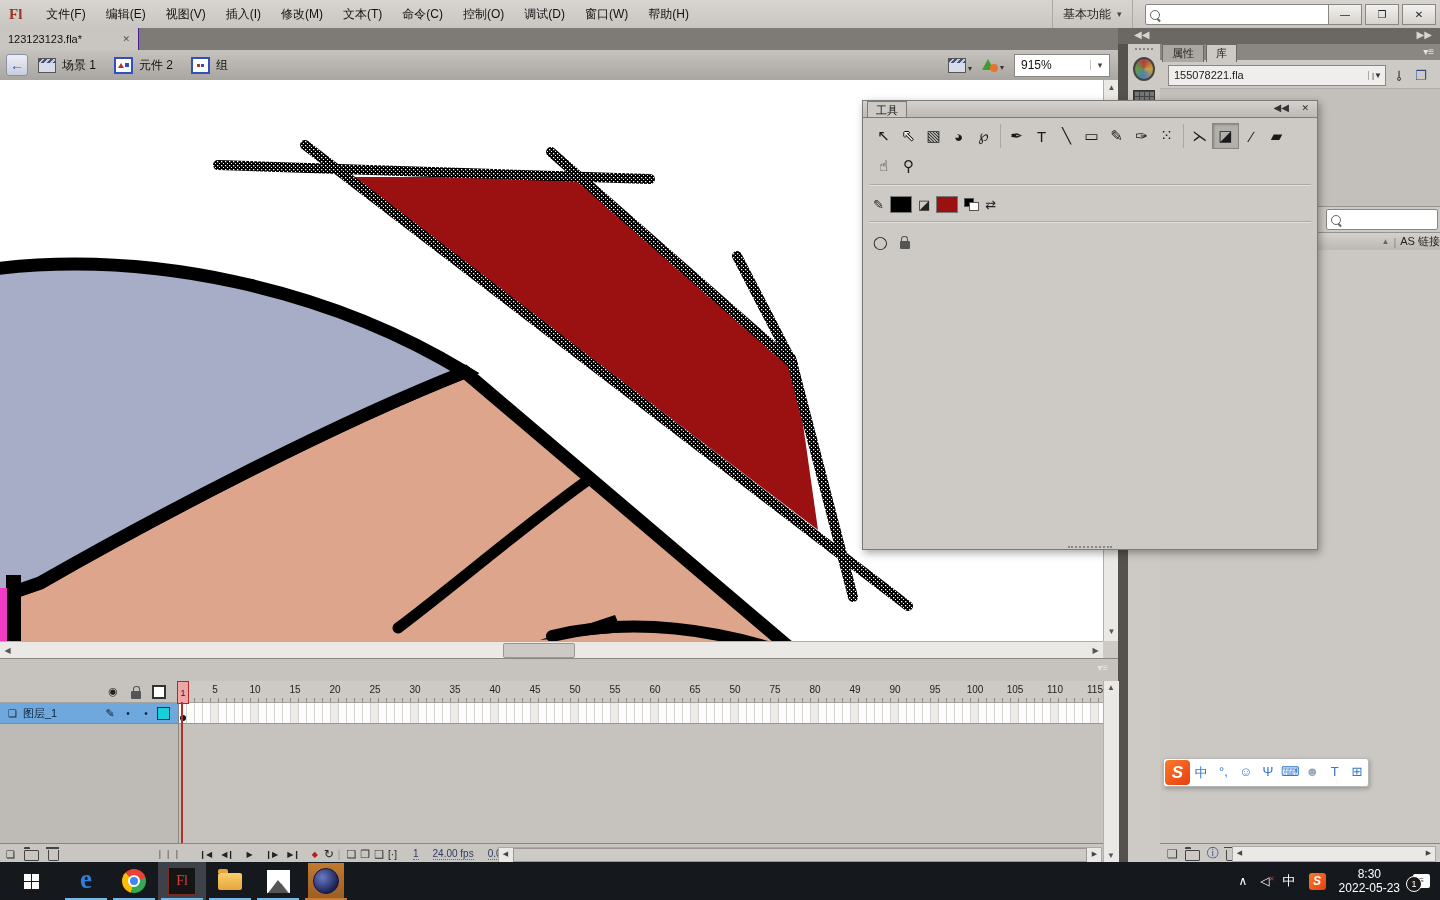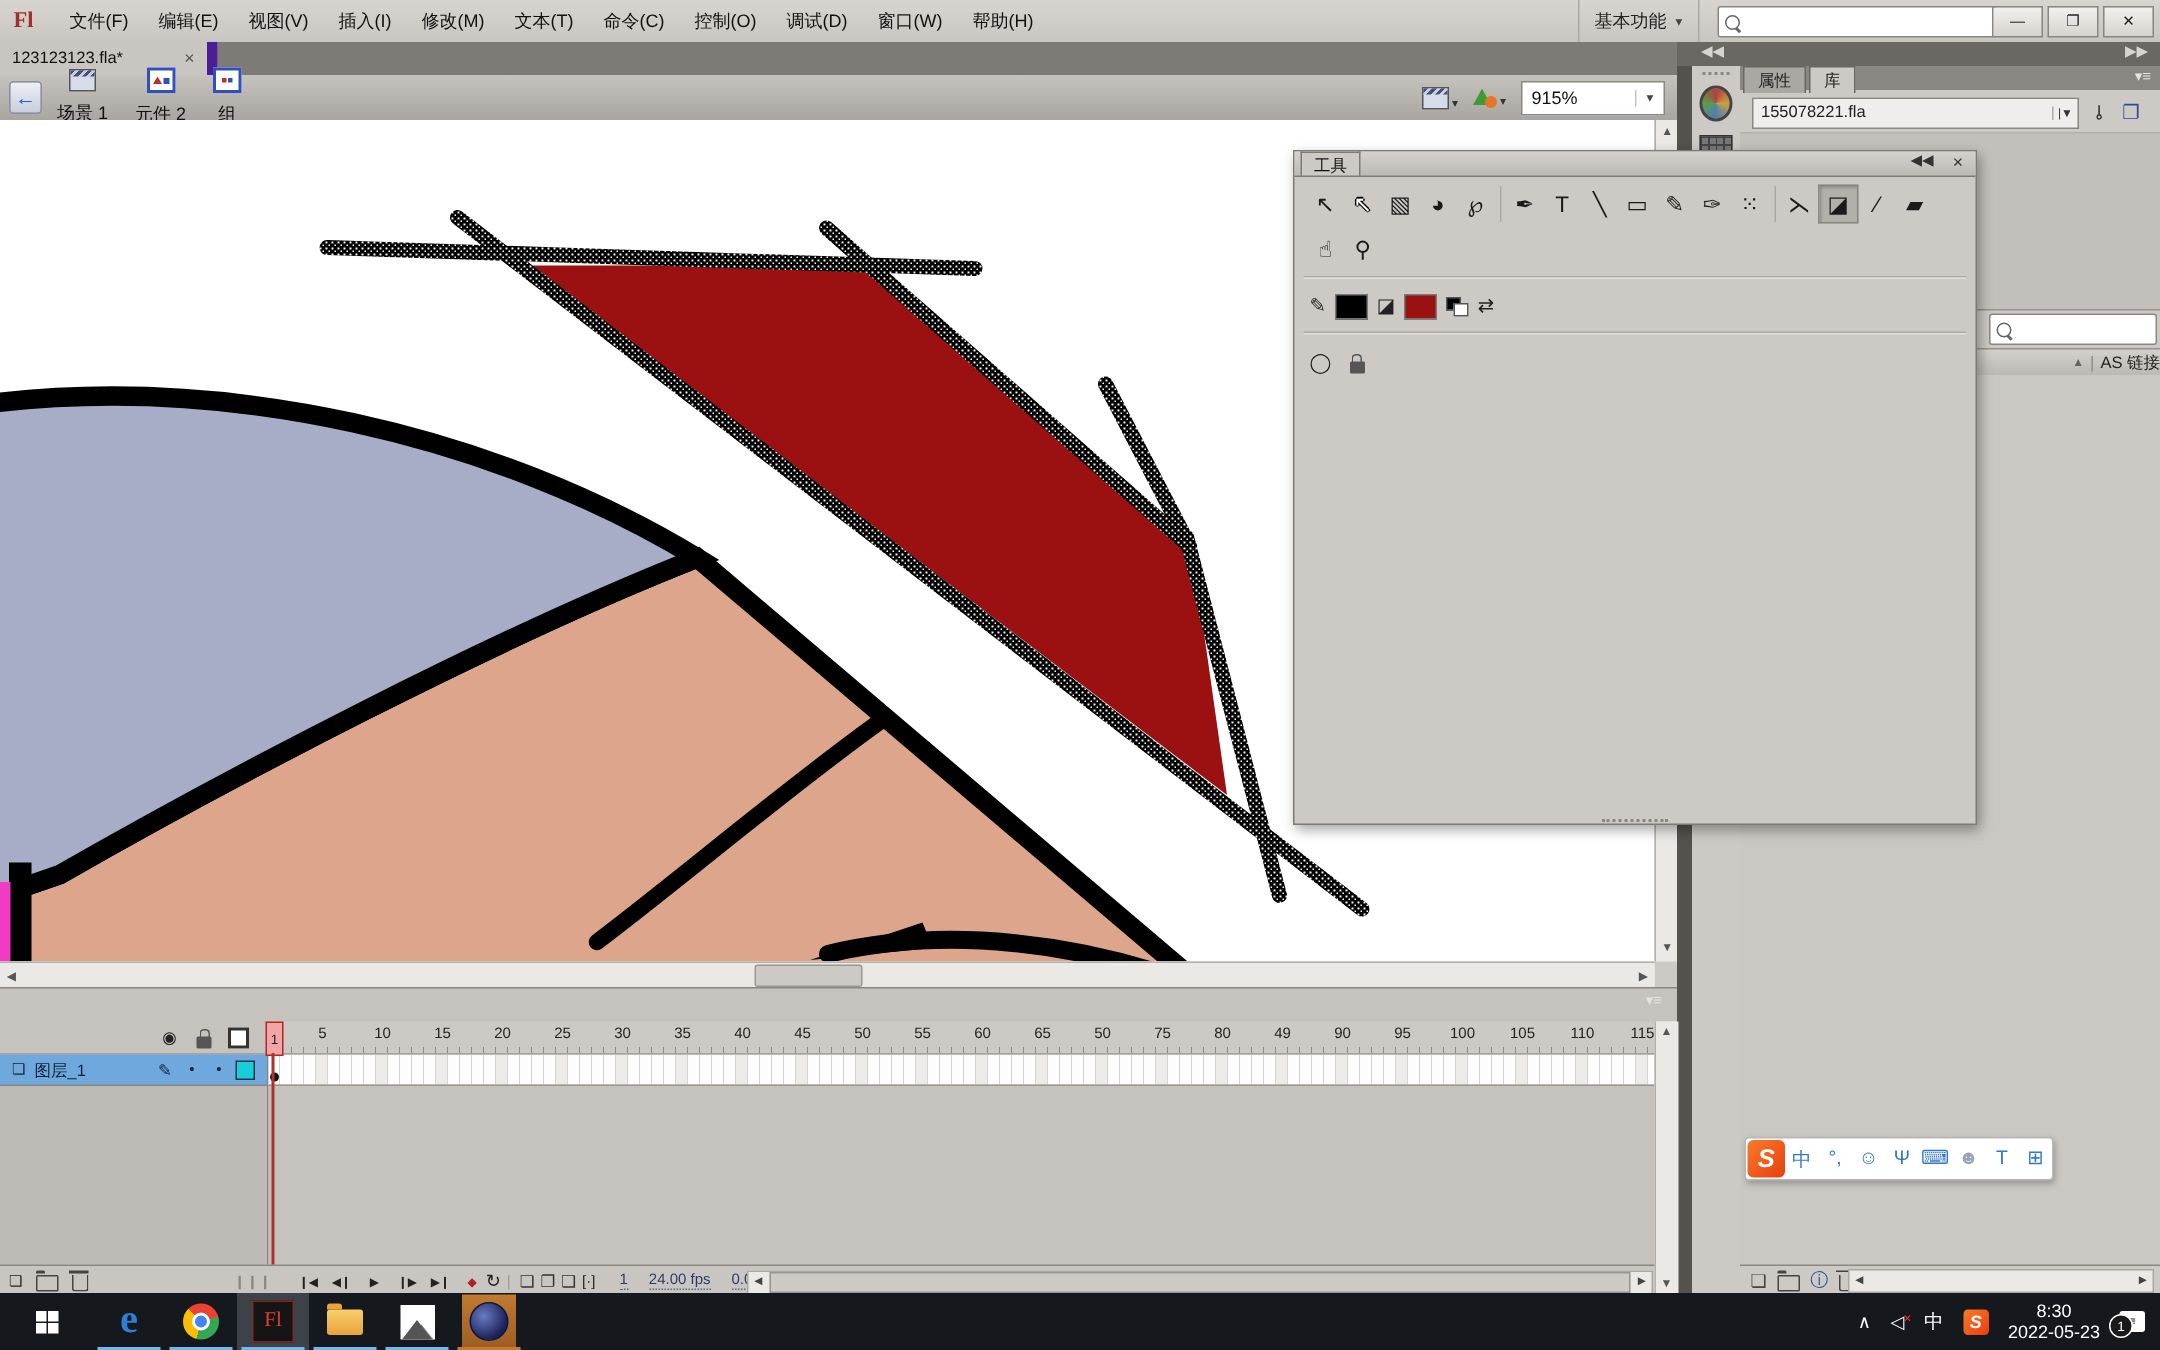--- a/index.html
+++ b/index.html
@@ -18,30 +18,30 @@
     border-radius:2px;display:flex;align-items:center;padding-left:4px;gap:4px;}
   .mag{width:8px;height:8px;border:1.5px solid #666;border-radius:50%;position:relative;flex:0 0 auto;}
   .mag::after{content:'';position:absolute;left:7px;top:7px;width:4px;height:1.5px;background:#666;transform:rotate(45deg);transform-origin:0 0;}
   #top-search input{border:none;outline:none;flex:1;height:15px;font-size:11px;background:transparent;}
   #winbtns{position:absolute;right:4px;top:4px;display:flex;gap:3px;}
   .winbtn{width:32px;height:19px;border:1px solid #8A8781;background:linear-gradient(#F2F1EF,#D6D3CE);
     display:flex;align-items:center;justify-content:center;font-size:10px;color:#222;}
 
   
   #tabbar{position:absolute;left:0;top:28px;width:1118px;height:22px;background:#7E7A75;border-bottom:1px solid #5F5C58;}
-  #doc-tab{position:absolute;left:0;top:0;width:122px;height:22px;background:#C9C6C1;border-right:7px solid #4c1d95;
+  #doc-tab{position:absolute;left:0;top:0;width:122px;height:22px;background:#C9C6C1;border-right:1px solid #4c1d95;
     display:flex;align-items:center;justify-content:space-between;padding:0 8px;font-size:11px;color:#111;}
   #doc-tab .x{color:#555;font-size:9px;margin-left:6px;}
 
   
   #editbar{position:absolute;left:0;top:50px;width:1118px;height:30px;background:linear-gradient(#C6C3BE,#A9A6A1);
     border-bottom:1px solid #8A8781;display:flex;align-items:center;}
   #back-btn{width:20px;height:20px;margin:0 10px 0 6px;background:linear-gradient(#EDEFF6,#C8CEDE);border:1px solid #8A90A8;
     border-radius:3px;display:flex;align-items:center;justify-content:center;color:#3A5BBF;font-weight:bold;font-size:14px;}
-  .crumb{display:flex;align-items:center;gap:6px;margin-right:18px;font-size:12px;color:#111;flex-direction:column;}
+  .crumb{display:flex;align-items:center;gap:6px;margin-right:18px;font-size:12px;color:#111;}
   .ic-scene{width:16px;height:13px;background:#D7DCEA;border:1px solid #555;position:relative;}
   .ic-scene::before{content:'';position:absolute;left:0;top:0;right:0;height:4px;
     background:repeating-linear-gradient(-45deg,#47507A 0 2px,#C8CEDE 2px 4px);}
   .ic-symbol{width:15px;height:13px;background:#fff;border:2px solid #3050C0;display:flex;align-items:center;justify-content:center;}
   .ic-symbol::before{content:'';width:0;height:0;border-left:3px solid transparent;border-right:3px solid transparent;border-bottom:5px solid #C03020;margin-right:1px;}
   .ic-symbol::after{content:'';width:4px;height:4px;background:#3050C0;}
   .ic-group{width:15px;height:13px;background:#fff;border:2px solid #3050C0;display:flex;align-items:center;justify-content:center;gap:1px;}
   .ic-group::before{content:'';width:3px;height:3px;background:#C03020;}
   .ic-group::after{content:'';width:3px;height:3px;background:#3050C0;}
   #edit-right{position:absolute;right:8px;top:0;height:30px;display:flex;align-items:center;gap:10px;}

